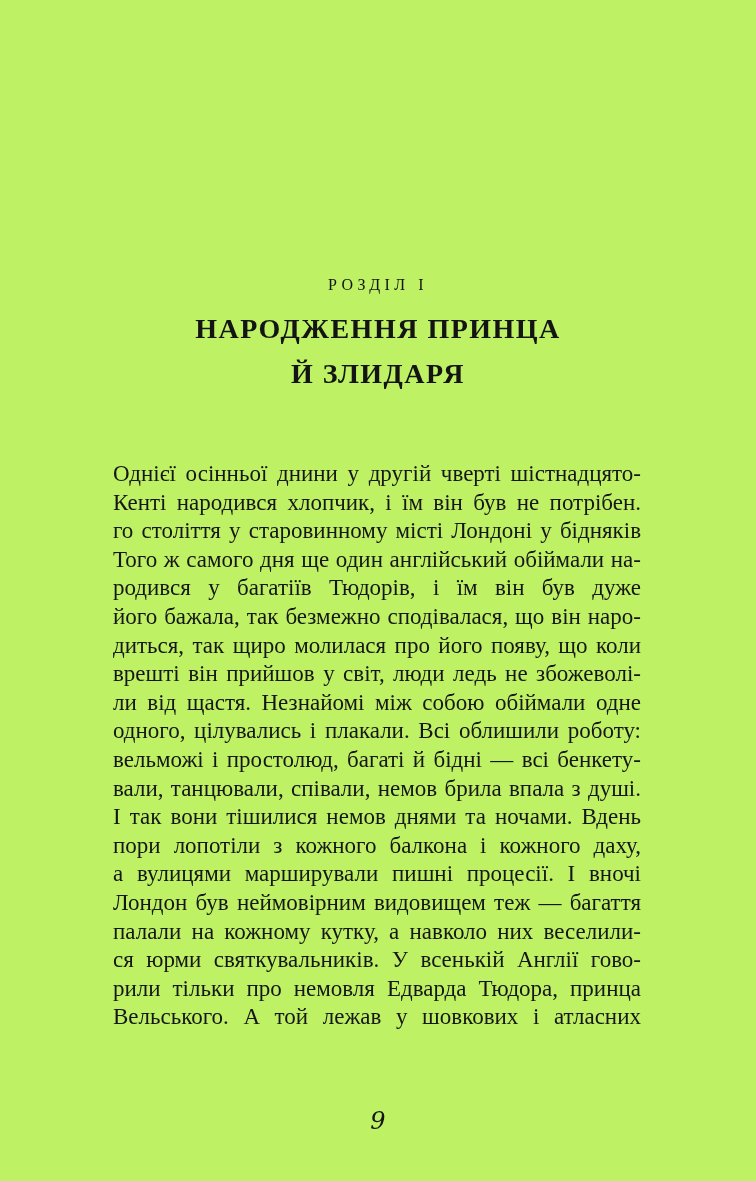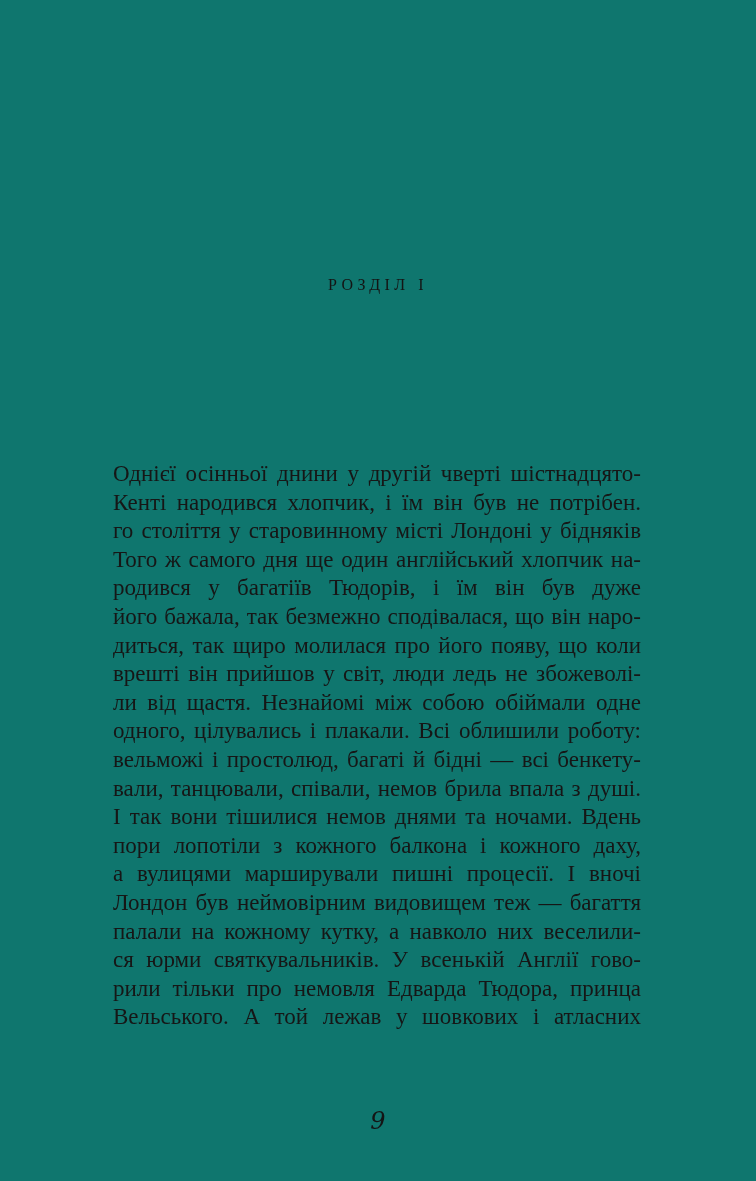--- a/index.html
+++ b/index.html
@@ -11,21 +11,21 @@
     height: 1181px;
     background: #ffffff;
     position: relative;
     overflow: hidden;
     font-family: "Liberation Serif", serif;
     color: #141414;
   }
   .page {
     position: absolute;
     inset: 0;
-    background: #0f766e;
+    background: #bef264;
   }
   .chapter-label {
     position: absolute;
     top: 274px;
     left: 0;
     width: 756px;
     text-align: center;
     font-size: 16px;
     font-weight: 500;
     letter-spacing: 4.5px;
@@ -76,26 +76,30 @@
     color: #141414;
   }
 </style>
 </head>
 <body>
 
 <div class="page">
 
   <div class="chapter-label">РОЗДІЛ I</div>
 
+  <h1 class="chapter-title">
+    <span>НАРОДЖЕННЯ ПРИНЦА</span><br>
+    <span>Й ЗЛИДАРЯ</span>
+  </h1>
 
   <div class="body-text">
       <div class="line">Однієї осінньої днини у другій чверті шістнадцято-</div>
       <div class="line">Кенті народився хлопчик, і їм він був не потрібен.</div>
       <div class="line">го століття у старовинному місті Лондоні у бідняків</div>
-      <div class="line">Того ж самого дня ще один англійський хлопчик на-</div>
+      <div class="line">Того ж самого дня ще один англійський обіймали на-</div>
       <div class="line">родився у багатіїв Тюдорів, і їм він був дуже потрібен.</div>
       <div class="line">його бажала, так безмежно сподівалася, що він наро-</div>
       <div class="line">диться, так щиро молилася про його появу, що коли</div>
       <div class="line">врешті він прийшов у світ, люди ледь не збожеволі-</div>
       <div class="line">ли від щастя. Незнайомі між собою обіймали одне</div>
       <div class="line">одного, цілувались і плакали. Всі облишили роботу:</div>
       <div class="line">вельможі і простолюд, багаті й бідні — всі бенкету-</div>
       <div class="line">вали, танцювали, співали, немов брила впала з душі.</div>
       <div class="line">І так вони тішилися немов днями та ночами. Вдень</div>
       <div class="line">пори лопотіли з кожного балкона і кожного даху,</div>

